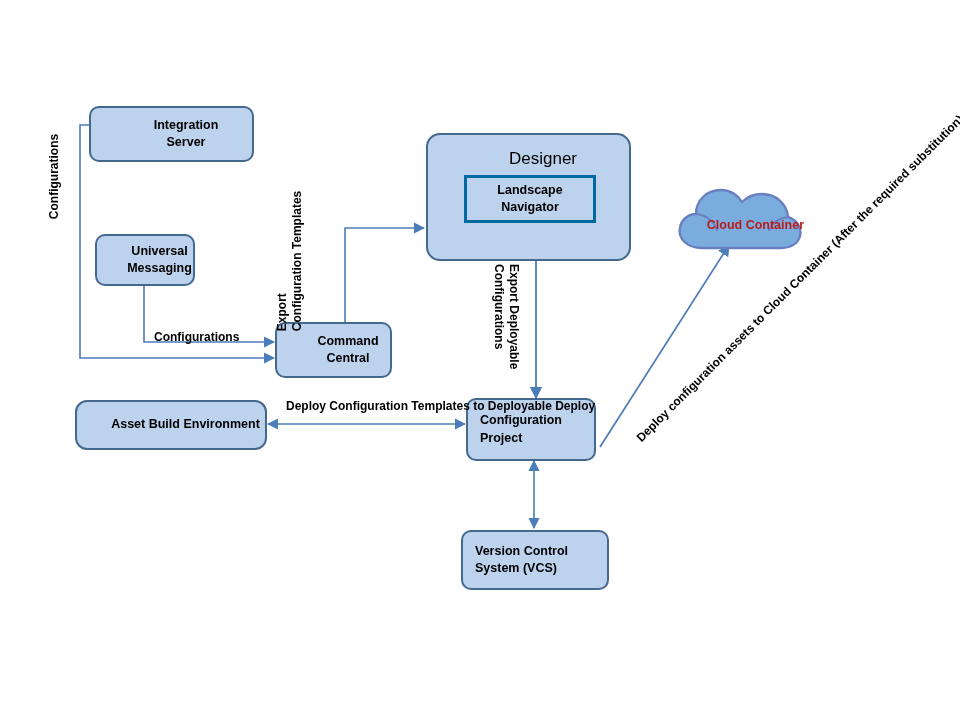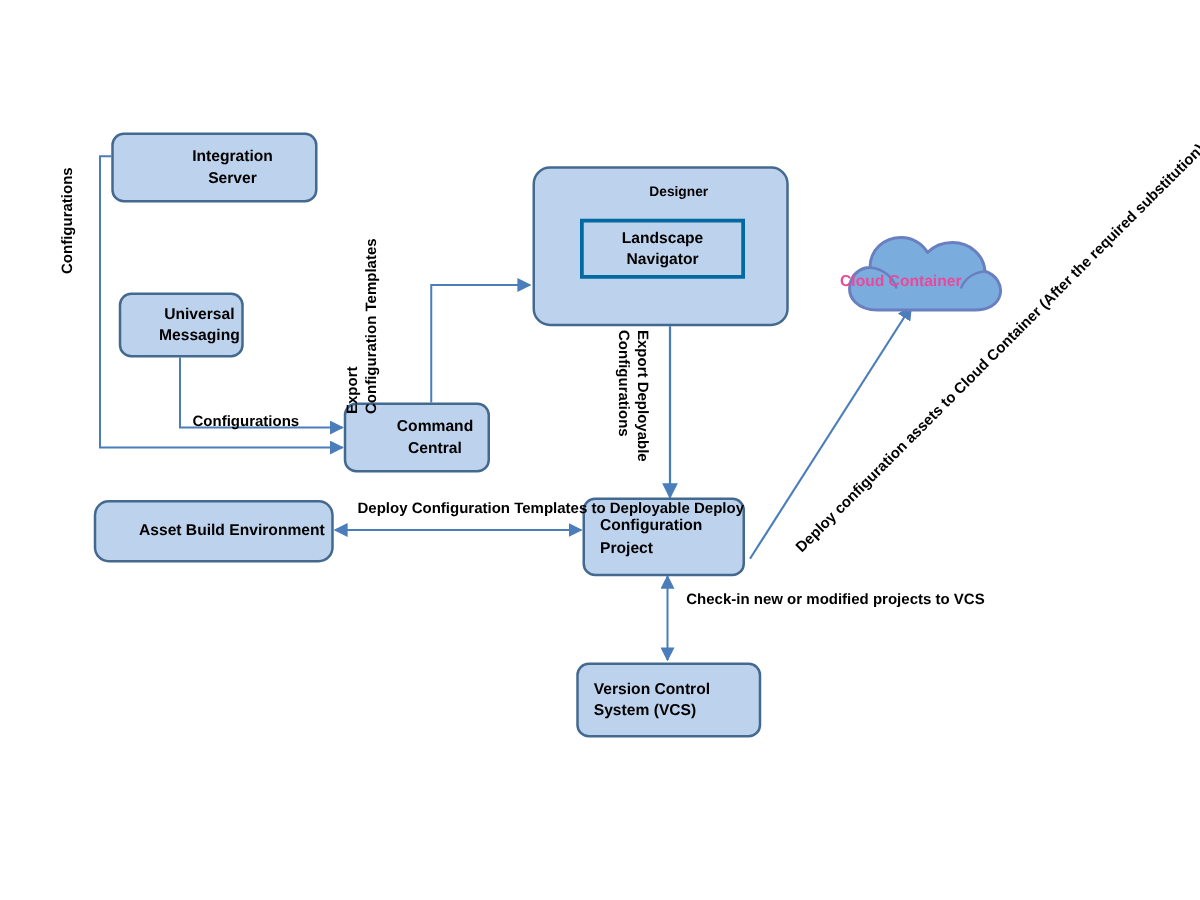--- a/index.html
+++ b/index.html
@@ -46,21 +46,21 @@
   .node.sharp   { border-radius: 12px; }
   .node.left    { align-items: flex-start; text-align: center; }
   .node .ln { display: block; white-space: nowrap; }
 
   
   #node-designer {
     justify-content: flex-start;
     padding-top: 12px;
     border-radius: 14px;
   }
-  #designer-title { font-size: 11px; font-weight: bold; }
+  #designer-title { font-size: 17px; font-weight: normal; }
   #node-landscape-navigator {
     position: absolute;
     box-sizing: border-box;
     left: 36px;
     top: 40px;
     width: 132px;
     height: 48px;
     border: 3px solid #0369a1;
     background: transparent;
     display: flex;
@@ -80,24 +80,24 @@
     width: 132px;
     height: 82px;
     z-index: 3;
   }
   #node-cloud-container svg { display: block; }
   #cloud-label {
     position: absolute;
     left: 0;
     top: 40px;
     width: 132px;
-    text-align: left;
+    text-align: right;
     font-size: 12.5px;
     font-weight: bold;
-    color: #ec4899;
+    color: #b91c1c;
     z-index: 4;
   }
 
   
   .edge-label {
     position: absolute;
     font-size: 12px;
     font-weight: bold;
     color: #000000;
     line-height: 1.35;
@@ -216,25 +216,20 @@
   <div class="edge-label rot-cw" style="left:507px; top:264px;">
     <span>Configurations</span>
   </div>
 
   <div class="edge-label" style="left:286px; top:398px;">
     <span class="ln">Deploy Configuration</span>
     <span class="ln">Templates to Deployable</span>
     <span class="ln">Deploy</span>
   </div>
 
-  <div class="edge-label" style="left:549px; top:471px;">
-    <span class="ln">Check-in new or</span>
-    <span class="ln">modified projects</span>
-    <span class="ln">to VCS</span>
-  </div>
 
   <div class="edge-label rot-diag" style="left:633px; top:434px;">
     <span class="ln">Deploy configuration</span>
     <span class="ln">assets to Cloud Container</span>
     <span class="ln">(After the required</span>
     <span class="ln">substitution)</span>
   </div>
 
 </div>
 

